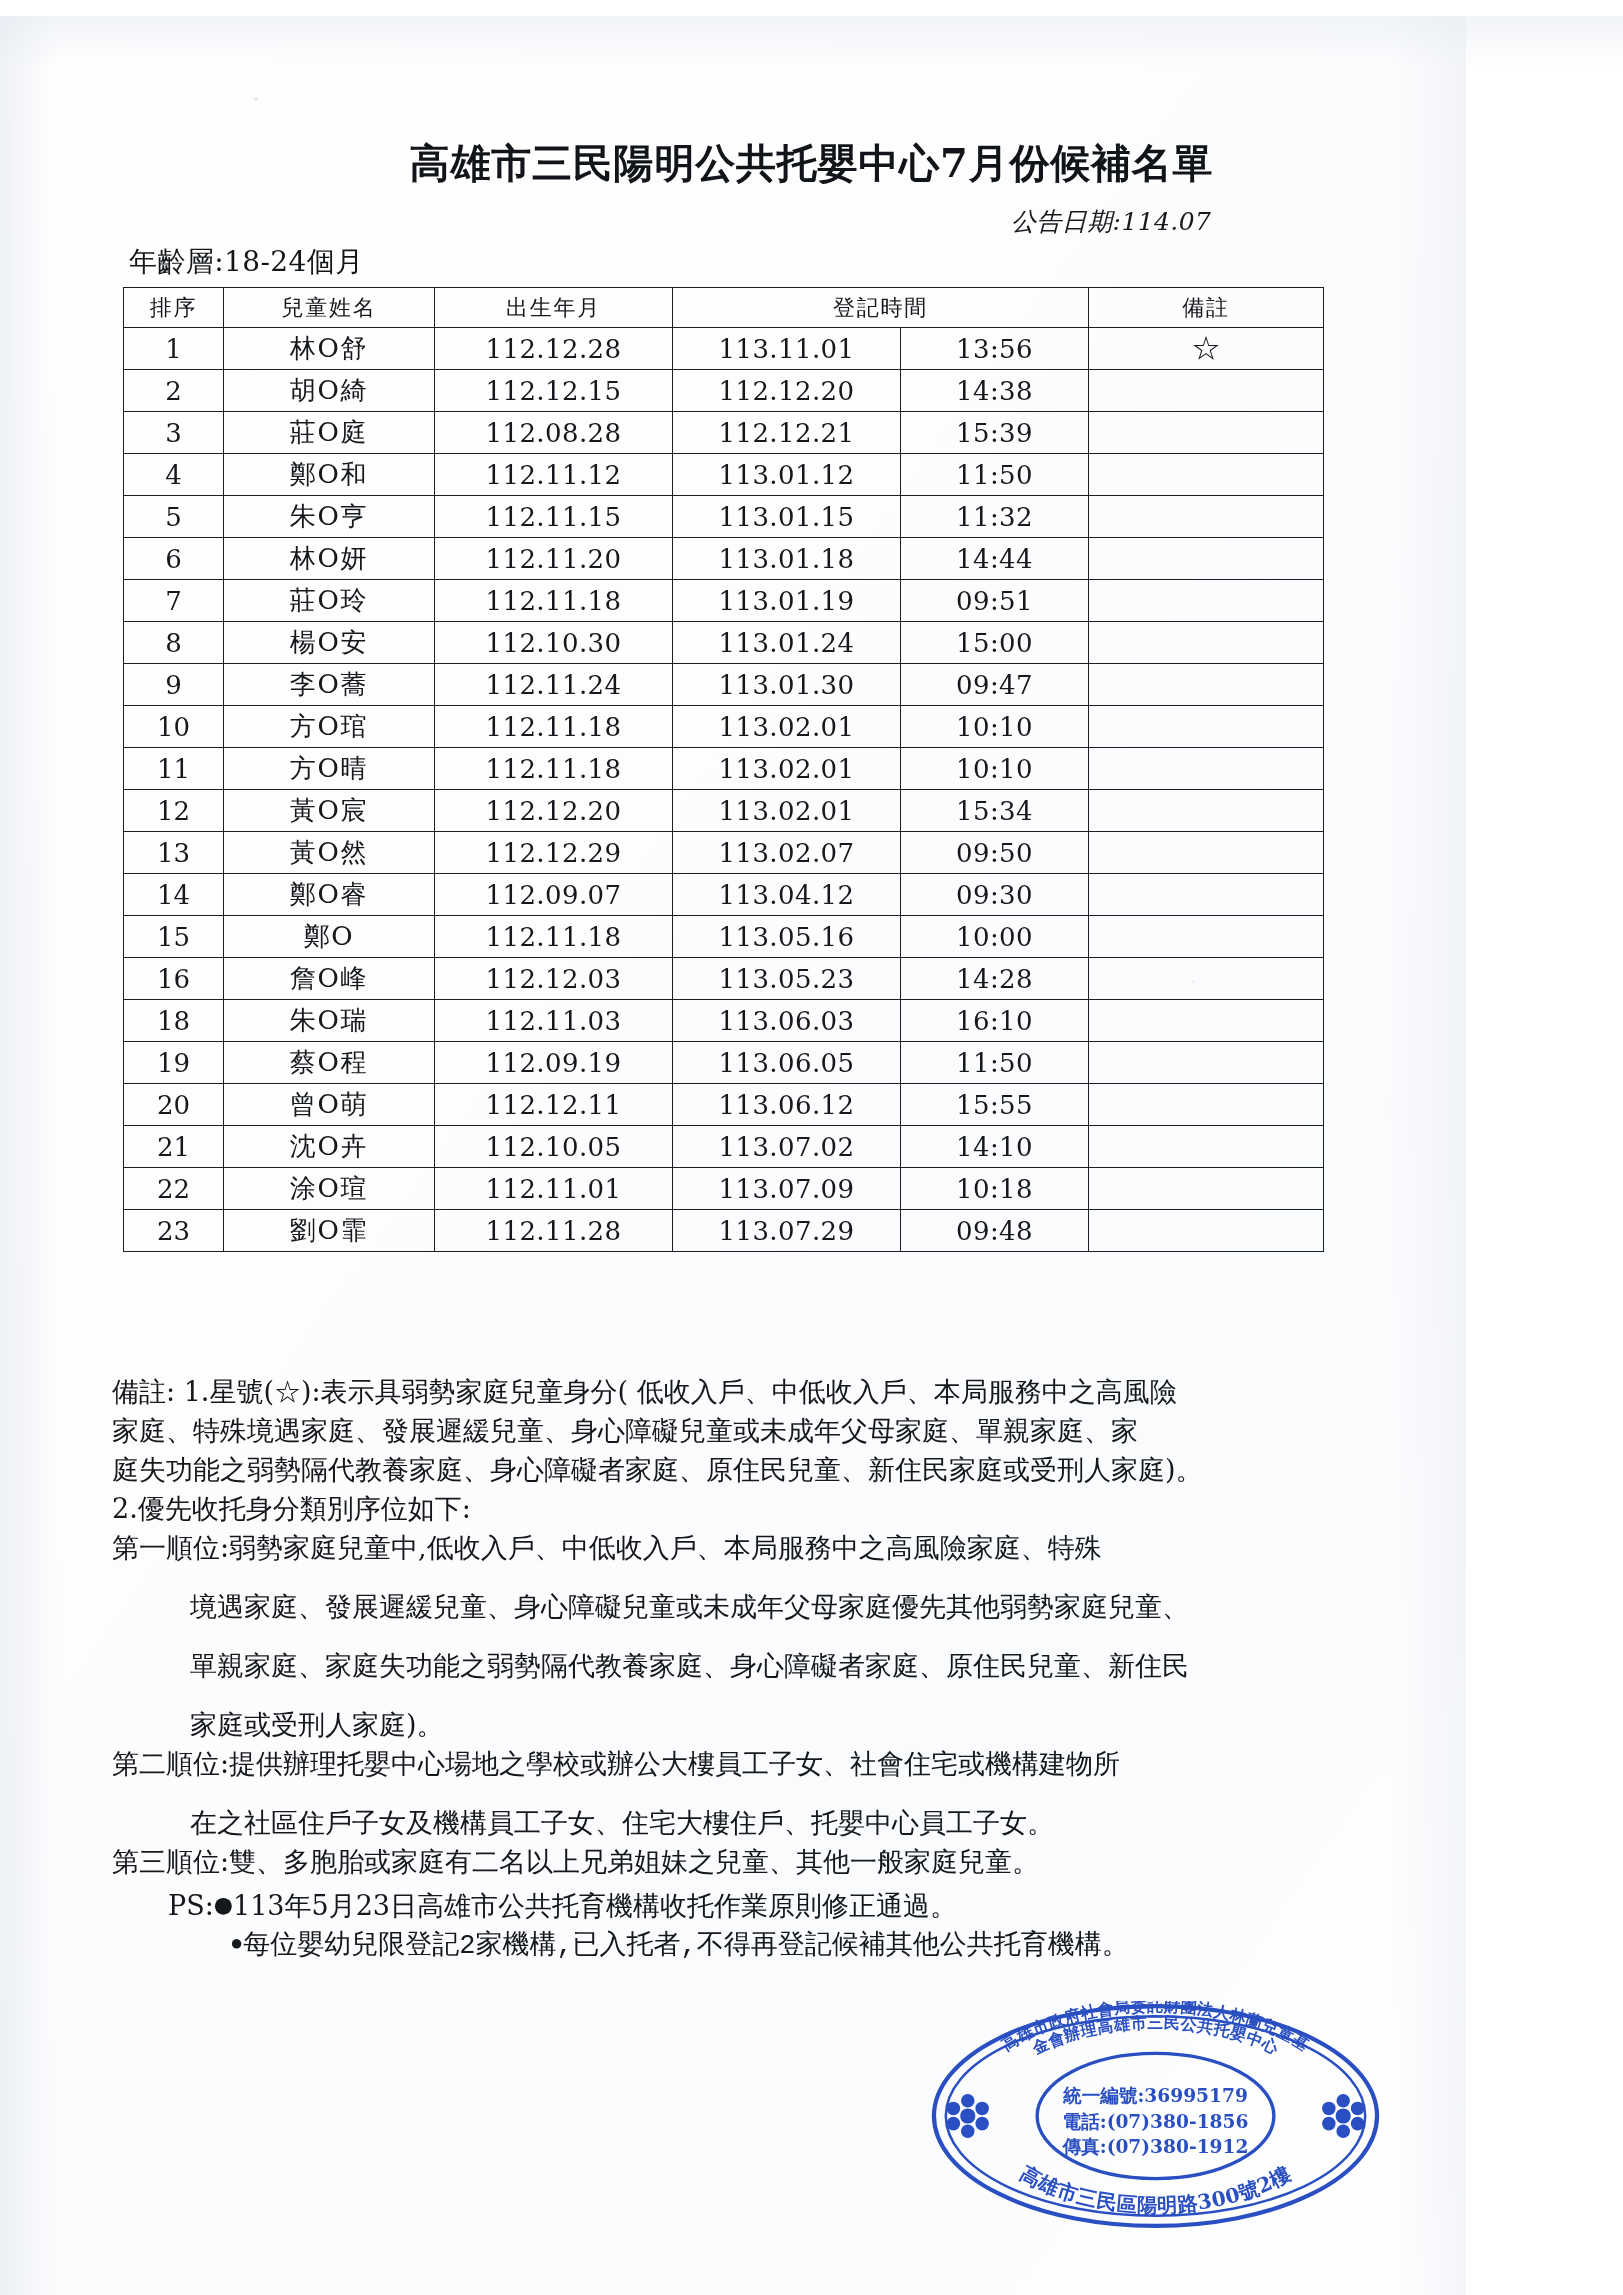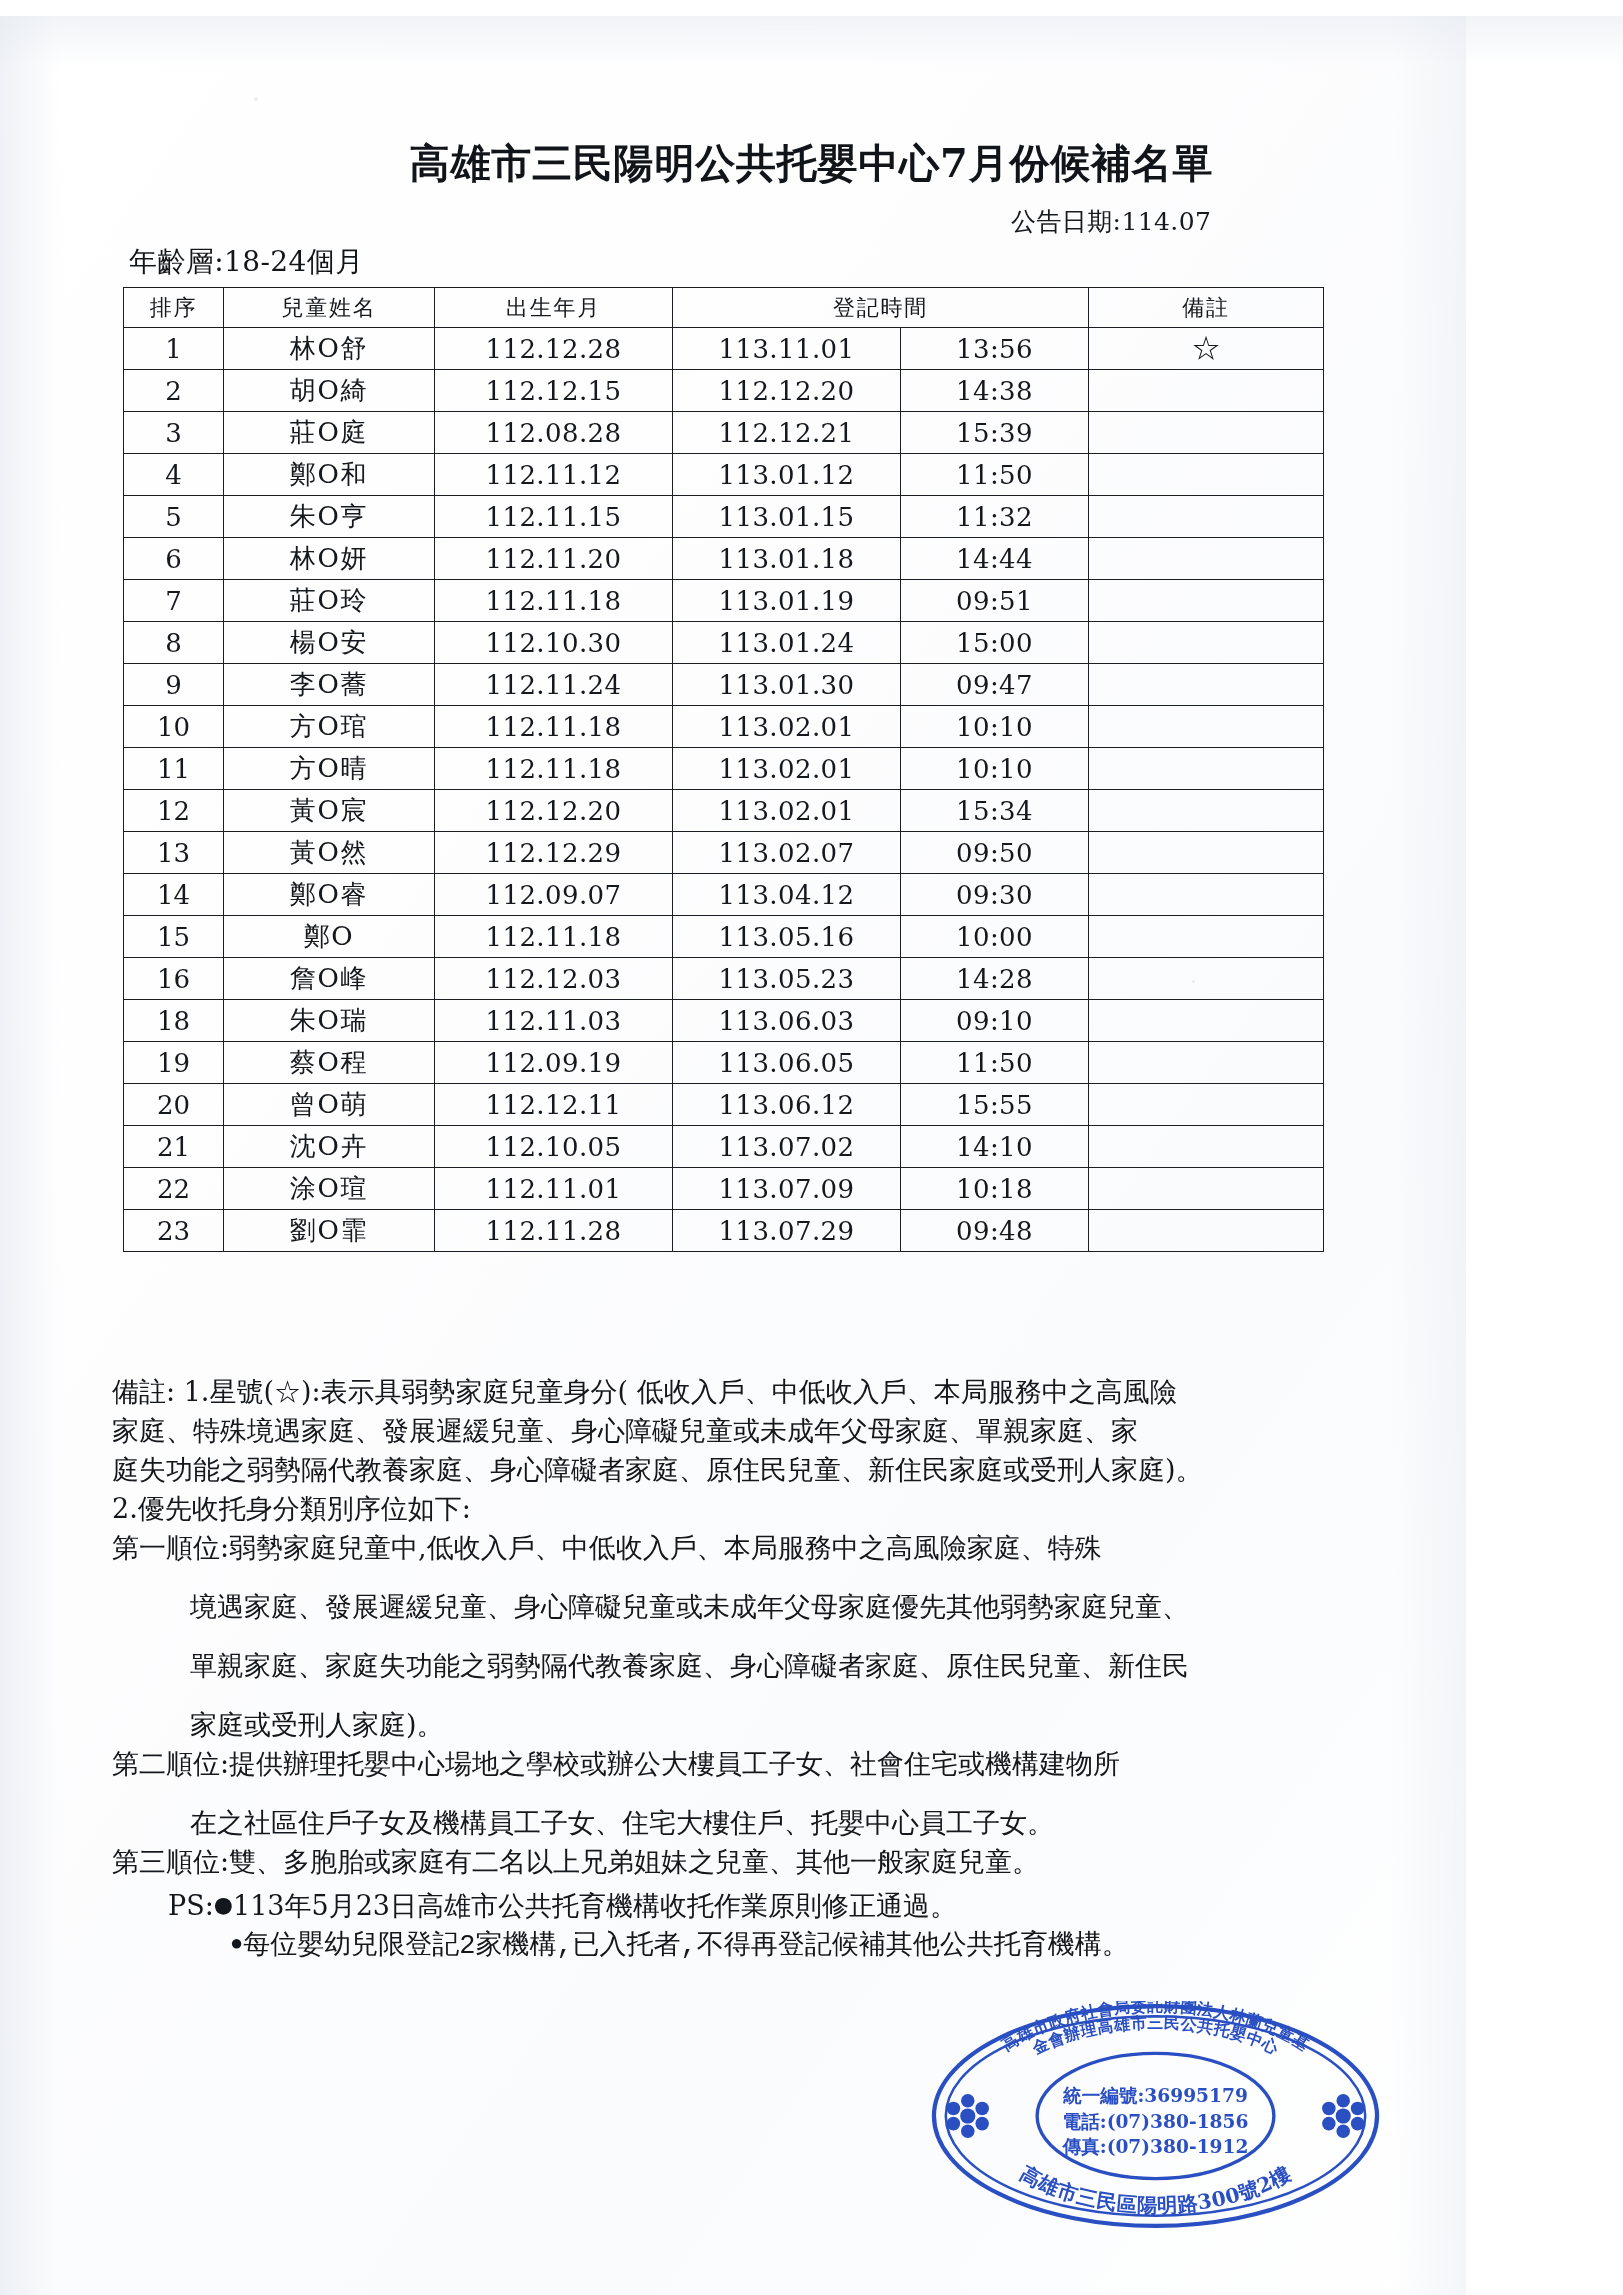--- a/index.html
+++ b/index.html
@@ -50,20 +50,21 @@
     font-weight: 600;
     font-family: "DejaVu Serif", "Liberation Serif", serif;
     color: #111418;
   }
   .pub-date {
     position: absolute;
     left: 1011px; top: 189px;
     font-size: 25px;
     letter-spacing: 0.4px;
     color: #16191d;
+    font-style: italic;
   }
   .age-band {
     position: absolute;
     left: 129px; top: 227px;
     font-size: 28px;
     letter-spacing: 0.4px;
     color: #131619;
   }
 
   table.roster {
@@ -294,21 +295,21 @@
           <td class="num">112.12.03</td>
           <td class="num">113.05.23</td>
           <td class="num">14:28</td>
           <td class="note"></td>
         </tr>
         <tr>
           <td class="rank">18</td>
           <td class="name">朱O瑞</td>
           <td class="num">112.11.03</td>
           <td class="num">113.06.03</td>
-          <td class="num">09:10</td>
+          <td class="num">16:10</td>
           <td class="note"></td>
         </tr>
         <tr>
           <td class="rank">19</td>
           <td class="name">蔡O程</td>
           <td class="num">112.09.19</td>
           <td class="num">113.06.05</td>
           <td class="num">11:50</td>
           <td class="note"></td>
         </tr>

